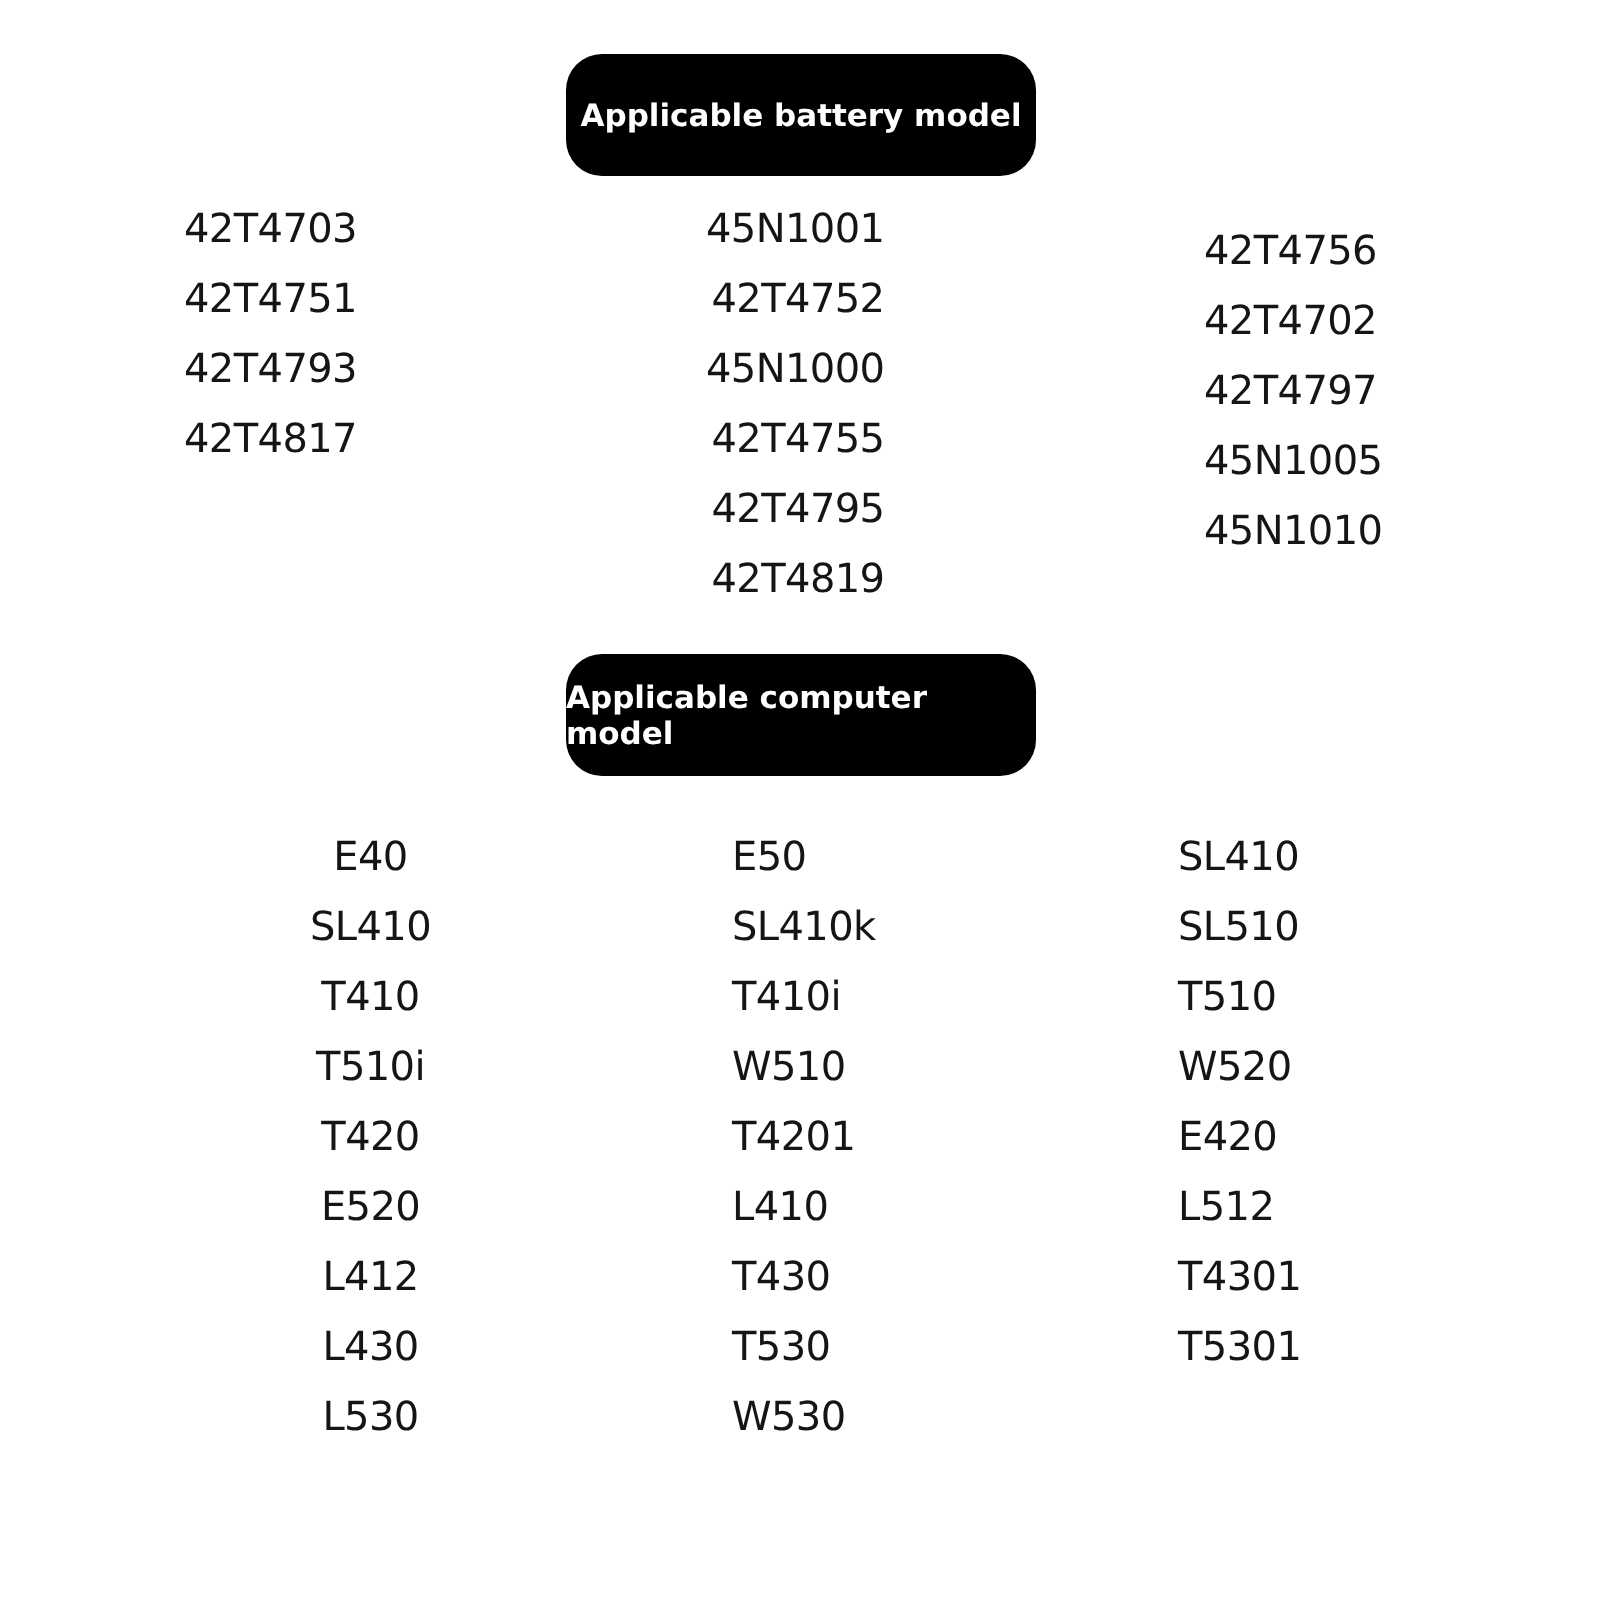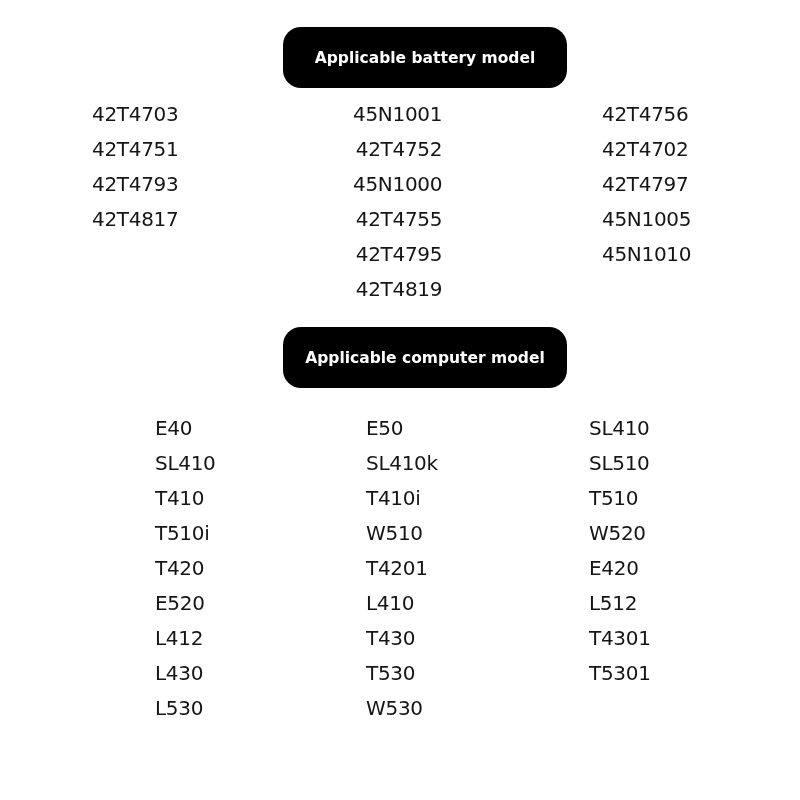--- a/index.html
+++ b/index.html
@@ -11,21 +11,21 @@
       width: 800px;
       height: 800px;
       position: relative;
       overflow: hidden;
       font-family: "Liberation Sans", "DejaVu Sans", sans-serif;
       color: #1a1a1a;
     }
     .badge {
       position: absolute;
       left: 283px;
-      width: 284px;
+      width: 235px;
       height: 61px;
       background: #000000;
       border-radius: 18px;
       color: #ffffff;
       font-family: "DejaVu Sans", sans-serif;
       font-weight: bold;
       font-size: 15.5px;
       display: flex;
       align-items: center;
       justify-content: center;
@@ -44,23 +44,23 @@
       line-height: 35px;
       font-size: 20px;
       font-family: "DejaVu Sans", sans-serif;
       color: #151515;
       white-space: nowrap;
       letter-spacing: -0.3px;
     }
     
     #bat-col-0 { left: 92px; top: 97px; }
     #bat-col-1 { left: 353px; top: 97px; text-align: right; }
-    #bat-col-2 { left: 602px; top: 97px; }
+    #bat-col-2 { left: 602px; top: 108px; }
     
-    #cmp-col-0 { left: 155px; top: 411px; }
+    #cmp-col-0 { left: 155px; top: 411px; text-align: center; }
     #cmp-col-1 { left: 366px; top: 411px; }
     #cmp-col-2 { left: 589px; top: 411px; }
   </style>
 </head>
 <body>
 
 <div class="badge" id="badge-battery">
   <span>Applicable battery model</span>
 </div>
 

